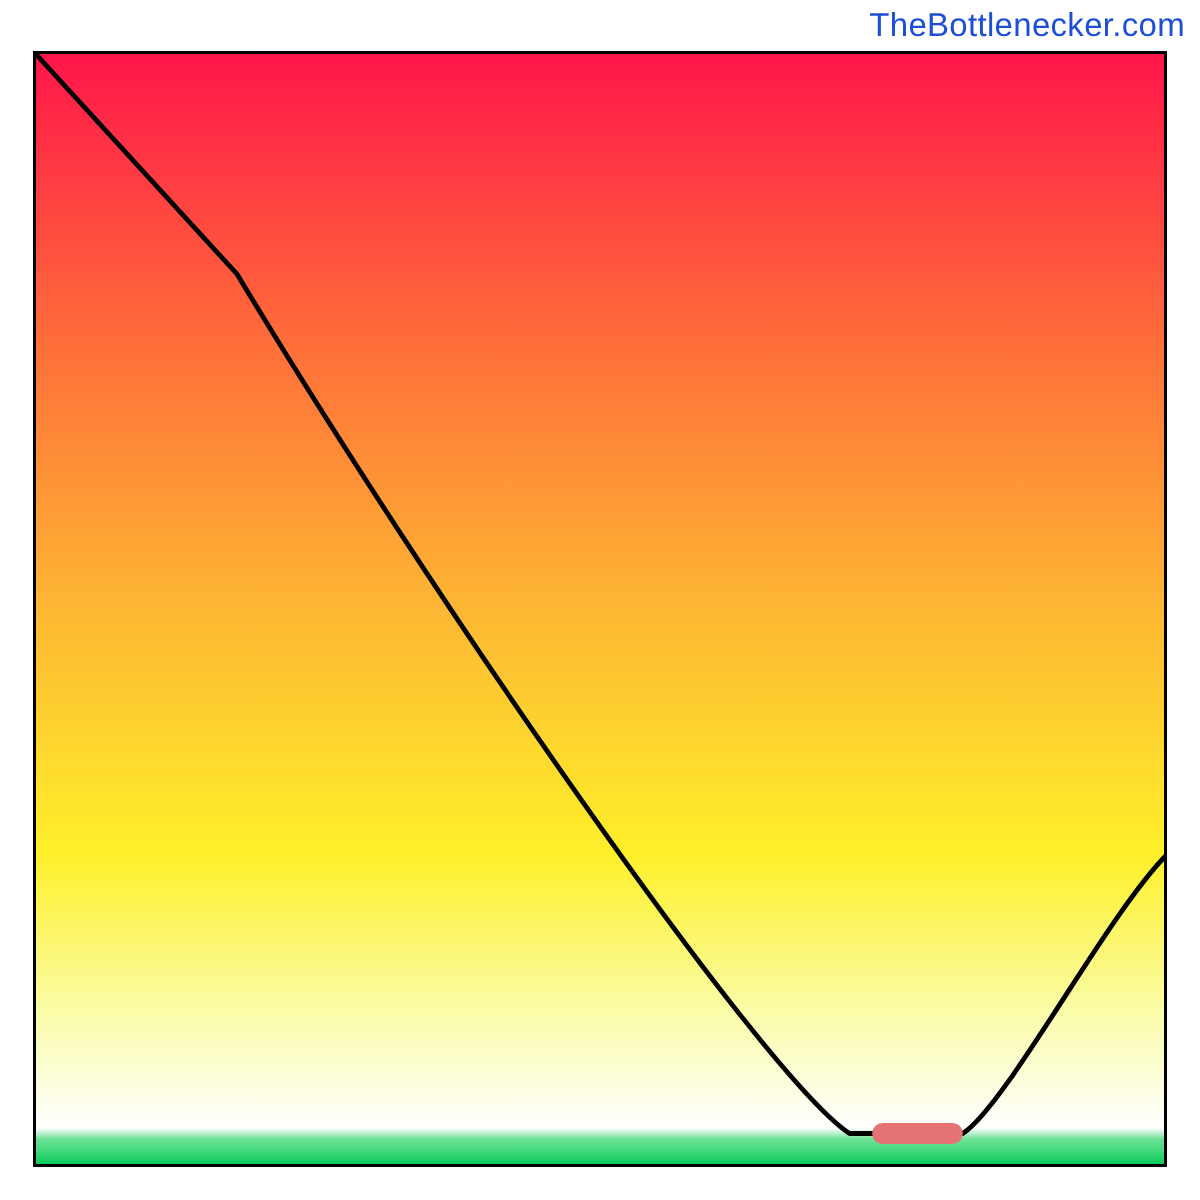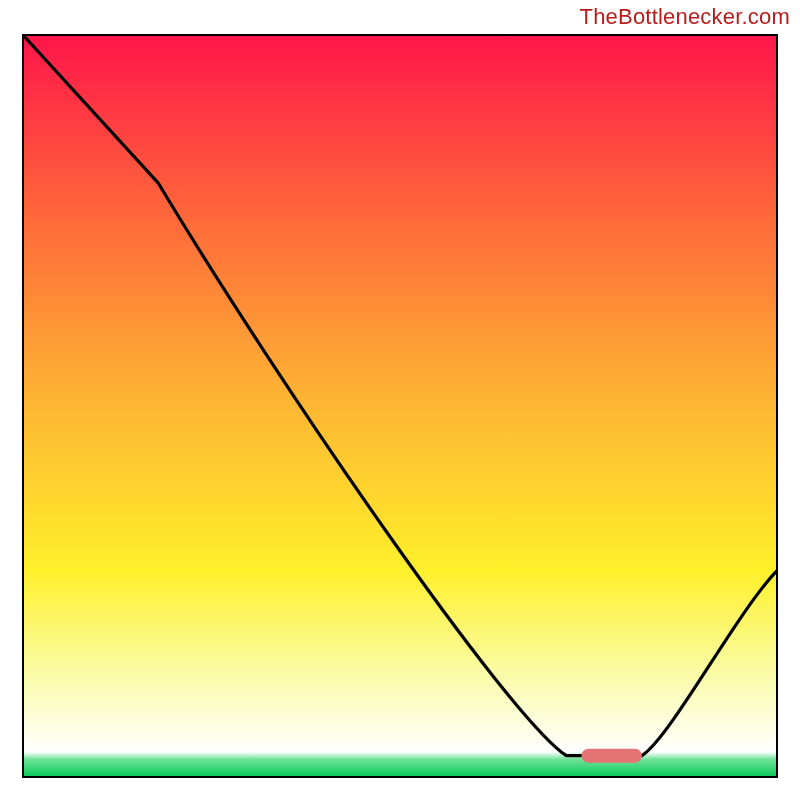--- a/index.html
+++ b/index.html
@@ -15,21 +15,21 @@
     position: relative;
     width: 800px;
     height: 800px;
   }
   .attribution {
     position: absolute;
     top: 4px;
     right: 10px;
     font-size: 22px;
     font-weight: 500;
-    color: #b91c1c;
+    color: #1d4ed8;
     letter-spacing: 0.2px;
   }
   .plot {
     position: absolute;
     left: 22px;
     top: 34px;
     width: 756px;
     height: 744px;
   }
   svg {

